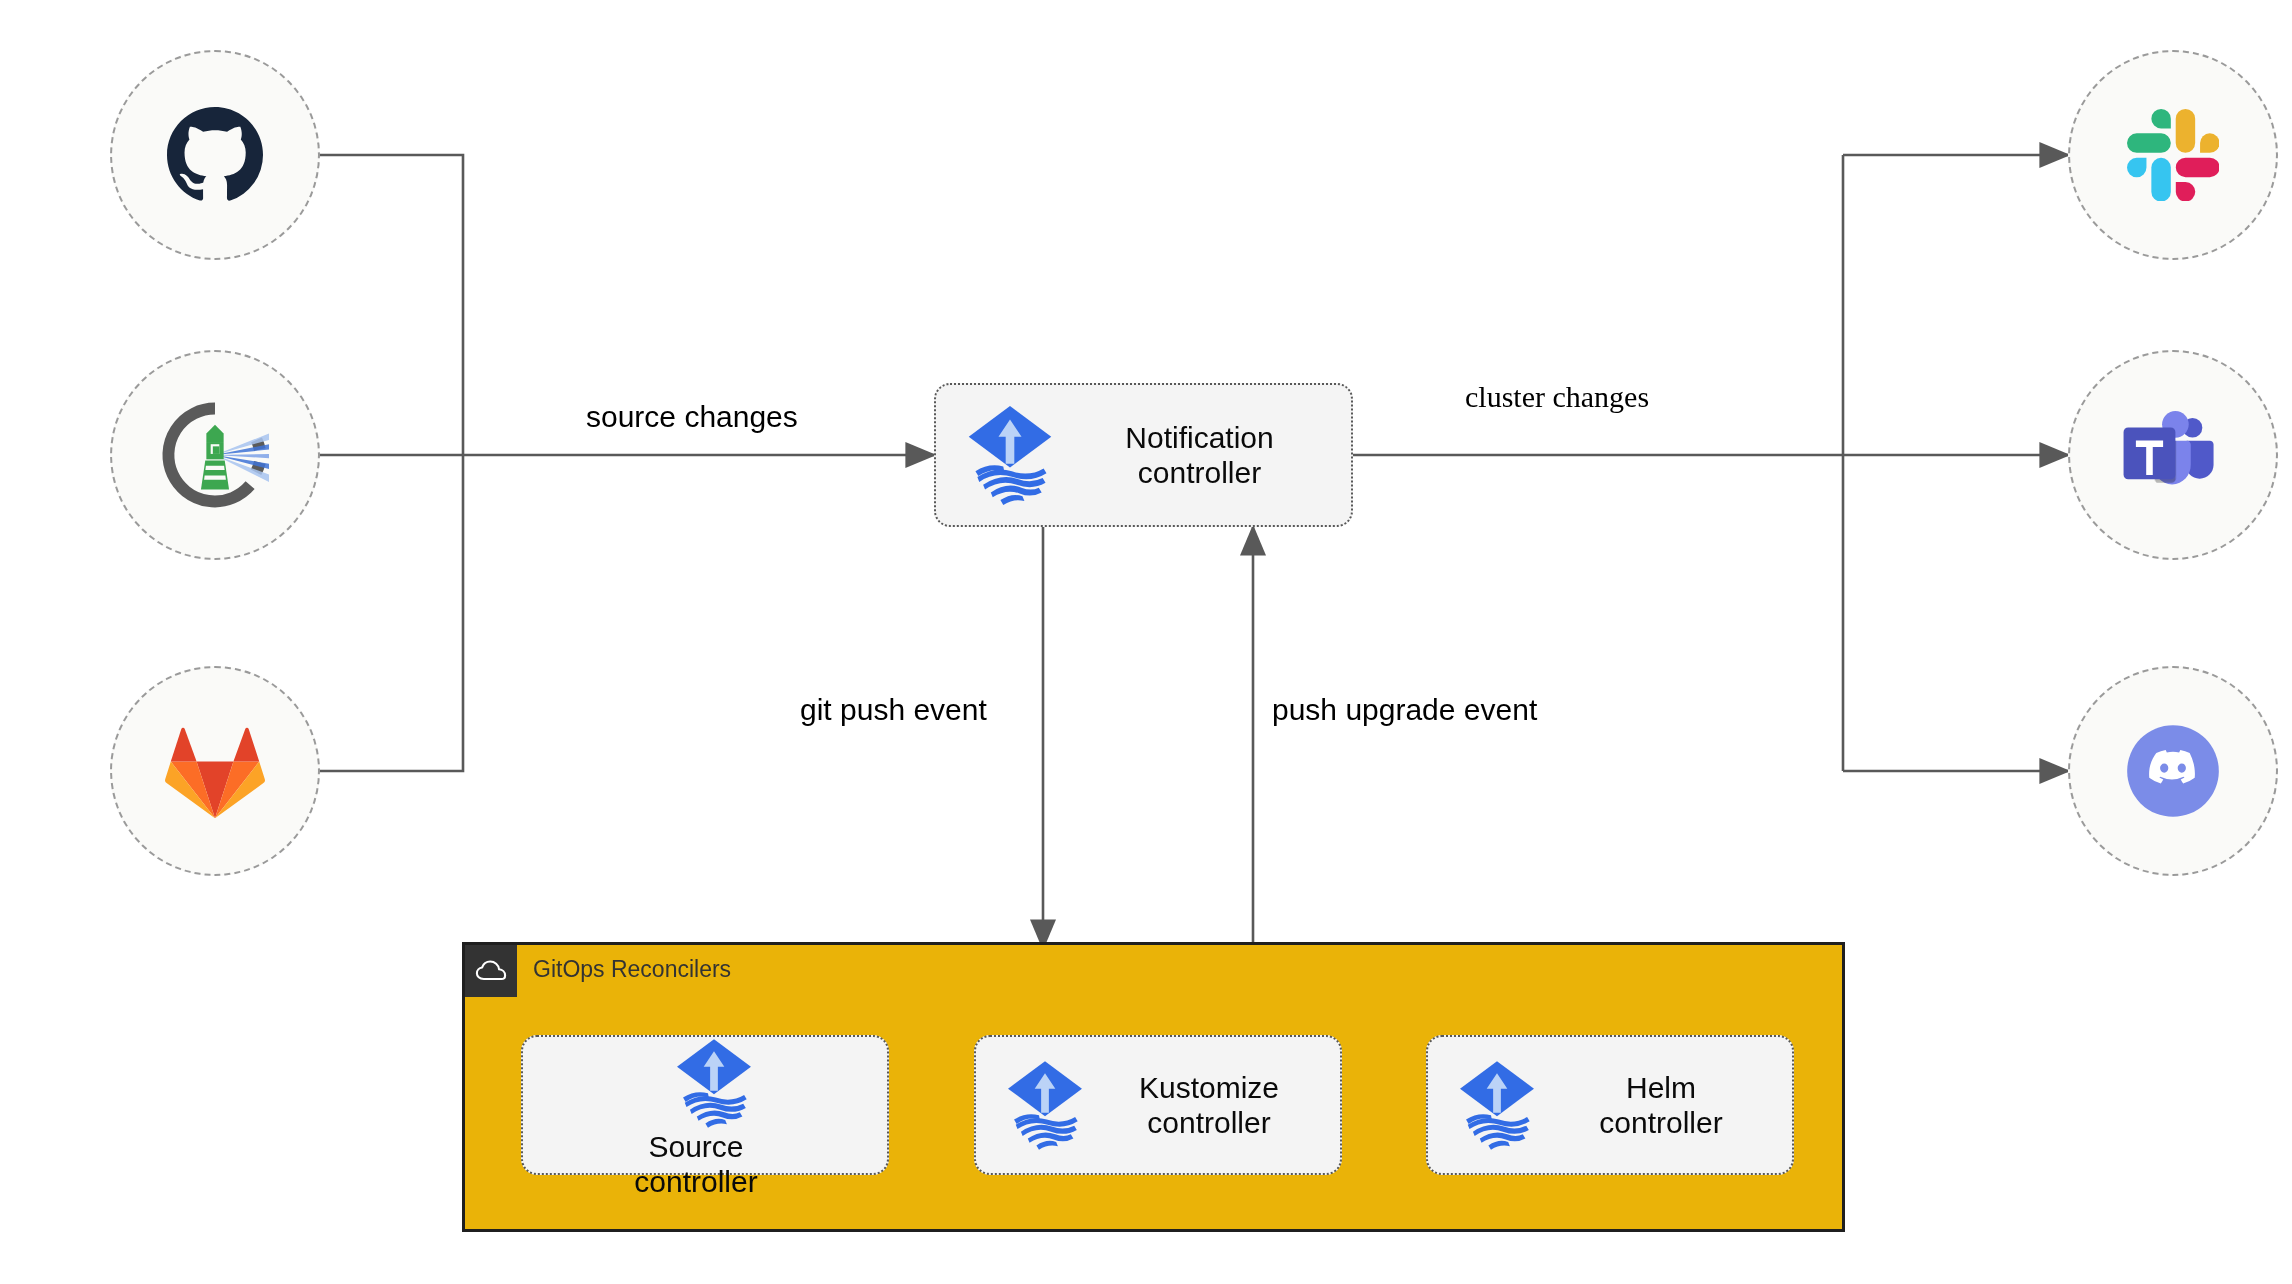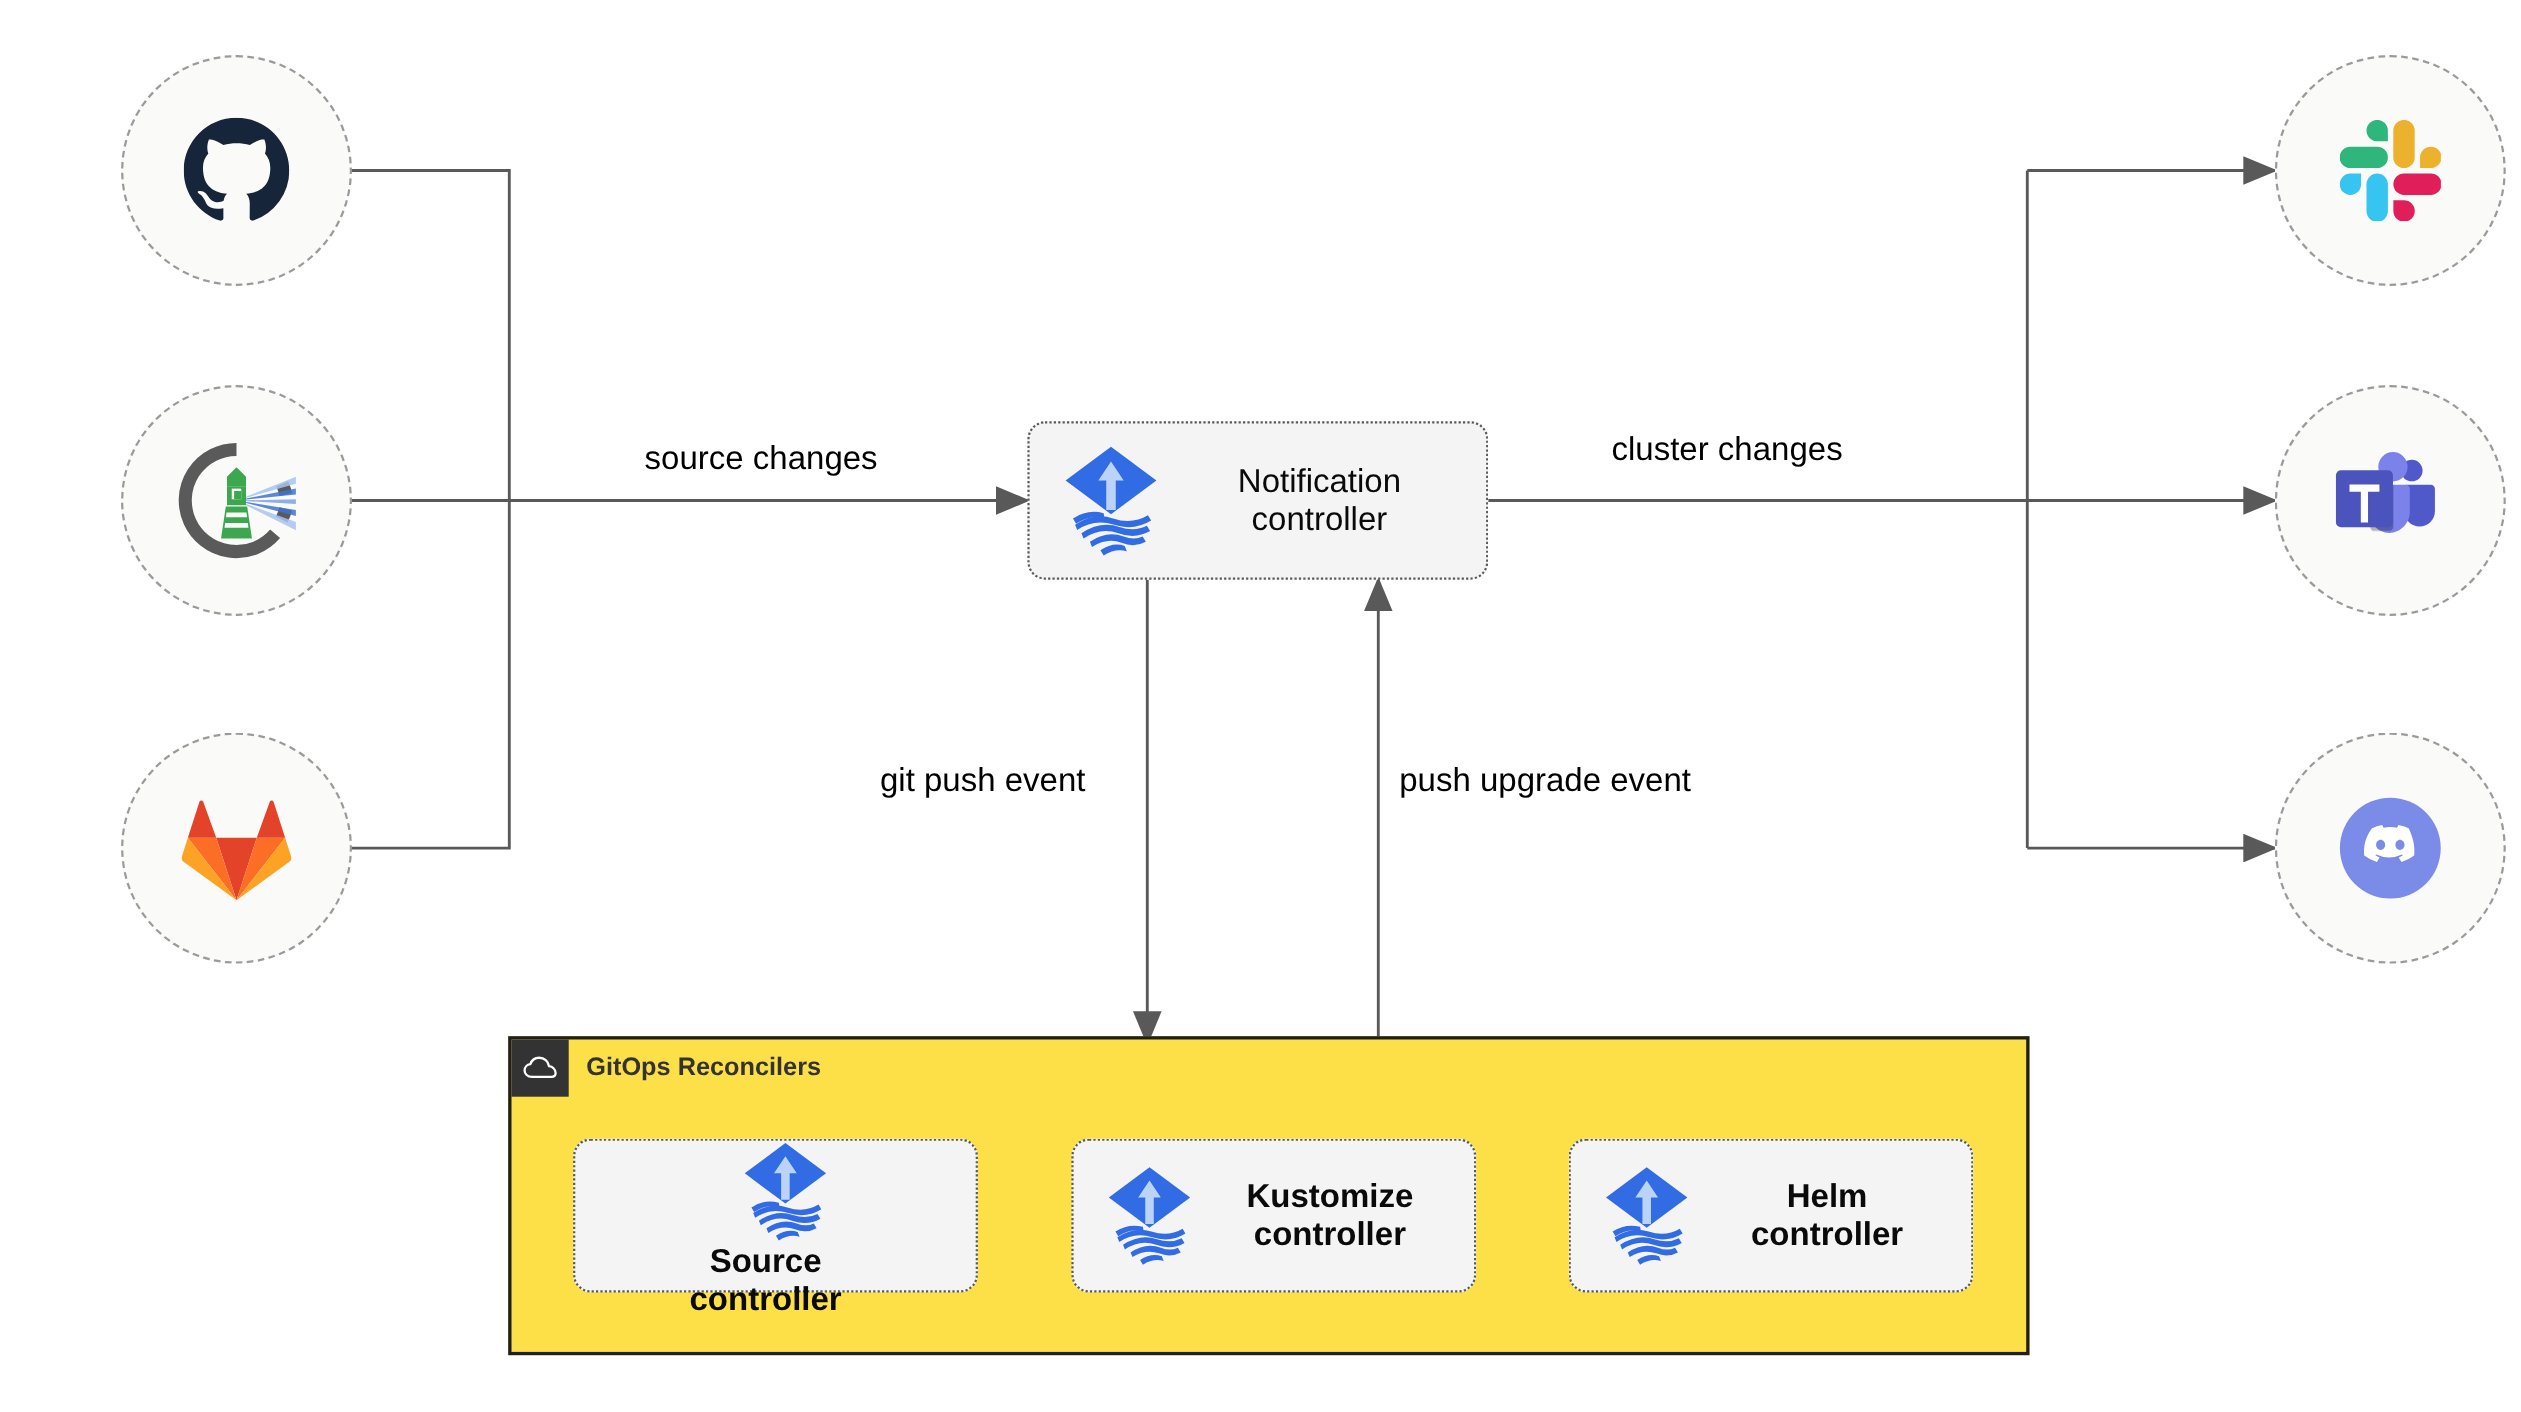--- a/index.html
+++ b/index.html
@@ -71,23 +71,22 @@
   }
 
   
   #reconcilers-container {
     position: absolute;
     left: 462px;
     top: 942px;
     width: 1383px;
     height: 290px;
     border: 3px solid #1f1f1f;
-    background: #fde047;
+    background: #eab308;
     box-sizing: border-box;
-    font-weight: bold;
   }
   #reconcilers-header {
     position: absolute;
     left: 0;
     top: 0;
     display: flex;
     align-items: flex-start;
   }
   #reconcilers-badge {
     width: 52px;
@@ -258,21 +257,21 @@
           <path d="M40 100 q12 -8 23 -4 l2 5 q-11 -3 -22 4 z"></path>
           <path d="M14 70 q14 -9 29 -5 l1 5 q-14 -4 -27 5 z"></path>
         </g>
       </svg>
     </span>
     <span class="card-label">Notification
 controller</span>
   </div>
 
   <div class="edge-label" style="left:580px; top:400px;">source changes</div>
-  <div class="edge-label" style="left:1459px; top:392px;">cluster changes</div>
+  <div class="edge-label" style="left:1459px; top:380px;font-family:Liberation Serif, serif;">cluster changes</div>
   <div class="edge-label" style="left:794px; top:693px;">git push event</div>
   <div class="edge-label" style="left:1266px; top:693px;">push upgrade event</div>
 
   <div id="reconcilers-container">
 
     <div id="reconcilers-header">
       <div id="reconcilers-badge">
         <svg width="32" height="24" viewBox="0 0 34 24" aria-hidden="true">
           <path fill="none" stroke="#ffffff" stroke-width="2.2" stroke-linejoin="round" d="M9.3 20.5 C4.8 20.5 2 17.6 2 14.3 C2 11.2 4.4 8.6 7.6 8.2
                    C8.8 4.6 12.2 2 16.2 2 C21 2 25 5.6 25.6 10.2

